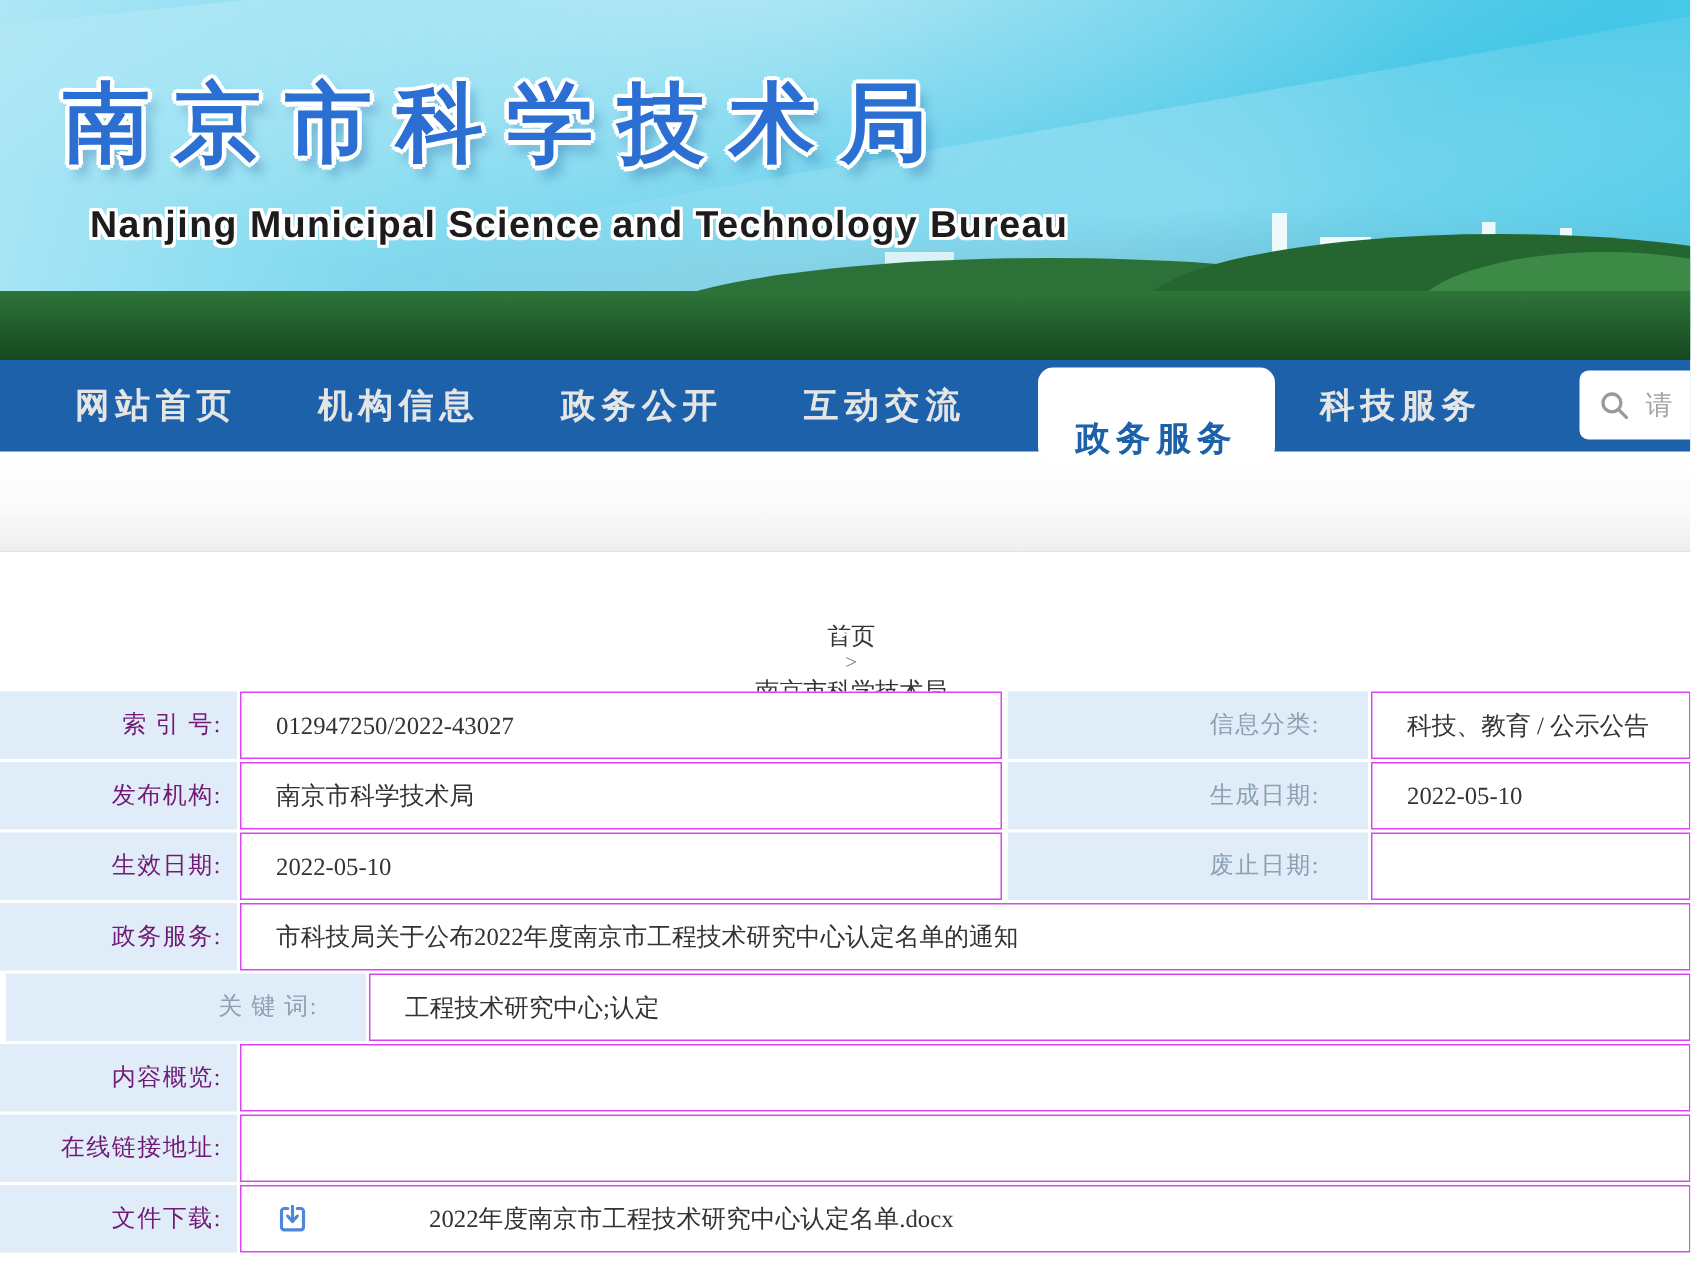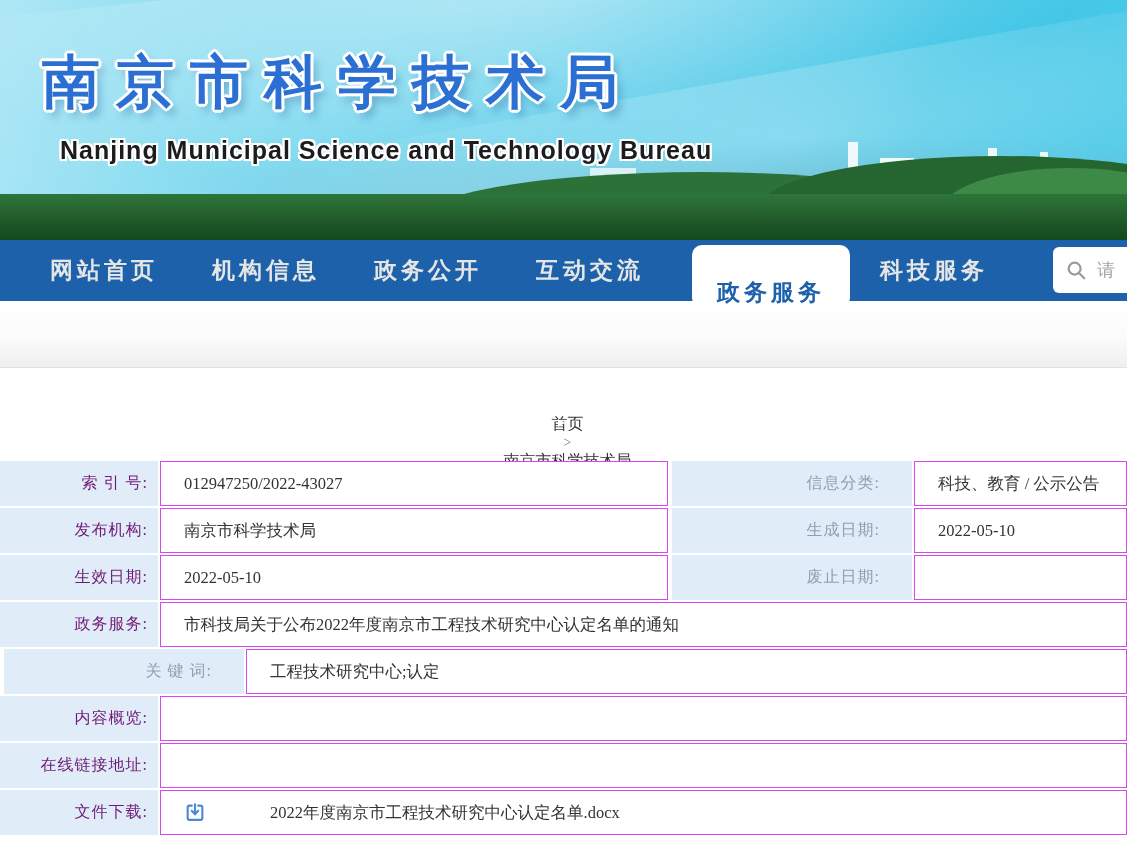--- a/index.html
+++ b/index.html
@@ -125,21 +125,21 @@
     display:flex; align-items:center; padding-left:23px;
     font-size:16.5px; color:#333; white-space:pre; overflow:hidden;
   }
   .v1 { width:508px; }
   .vflex { flex:1; }
   .lbl2 {
     width:240px; margin-left:4px; background:#e0edf8; color:#8ba0b3;
     display:flex; align-items:center; justify-content:flex-end;
     padding-right:32px; font-size:16px; letter-spacing:1px; white-space:pre;
   }
-  .file-link { display:flex; align-items:flex-start; cursor:pointer; }
+  .file-link { display:flex; align-items:flex-start; cursor:pointer;gap:16px; }
   .file-name { margin-left:64px; color:#333; }
 </style>
 </head>
 <body>
 
 <div class="page">
 
   <div class="banner">
     <div class="swoosh1"></div>
     <div class="swoosh2"></div>

